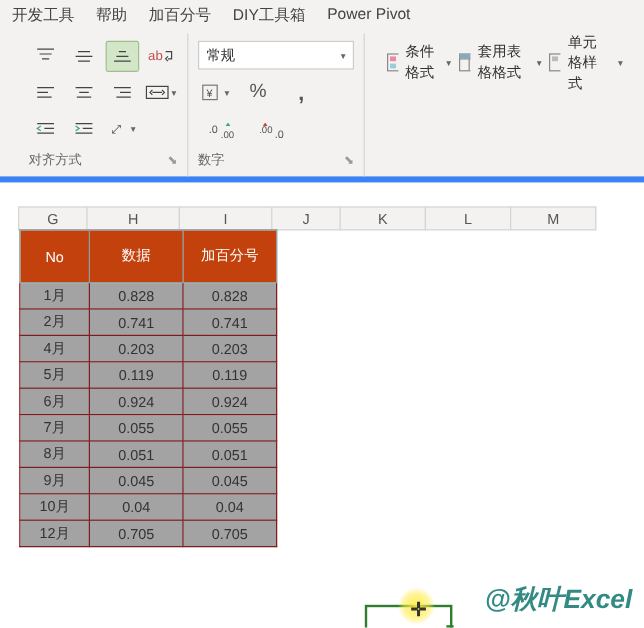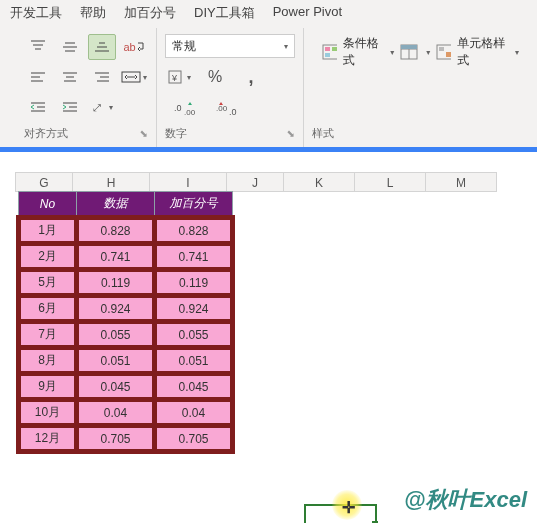--- a/index.html
+++ b/index.html
@@ -28,22 +28,22 @@
   .sbtn { display: flex; align-items: center; gap: 6px; cursor: pointer; font-size: 12px; height: 24px; }
   .sbtn .sicon { width: 18px; height: 16px; }
 
   .sheet { position: relative; margin-top: 20px; }
   .col-headers { display: flex; position: absolute; left: 16px; top: 0; }
   .ch { height: 20px; border: 1px solid #d4d4d4; background: #f3f2f1; text-align: center; line-height: 20px; font-size: 12px; color: #555; margin-left: -1px; }
   .chG { width: 58px; } .chH { width: 78px; } .chI { width: 78px; }
   .chJ { width: 58px; } .chK { width: 72px; } .chL { width: 72px; } .chM { width: 72px; }
 
   .data-table { position: absolute; left: 16px; top: 19px; border-collapse: collapse; font-size: 12px; }
-  .data-table th { background: #701a75; color: #fff; font-weight: normal; padding: 3px 0; border: 1px solid #8ea0a6; font-style: italic; }
-  .data-table td { border: 5px solid #7f1d1d; text-align: center; padding: 2px 0; background: #f9a8d4; height: 20px; }
+  .data-table th { background: #c2410c; color: #fff; font-weight: normal; padding: 13px 0; border: 1px solid #8ea0a6; }
+  .data-table td { border: 1px solid #7f1d1d; text-align: center; padding: 2px 0; background: #a3a3a3; height: 20px; }
   .cG { width: 58px; } .cH { width: 78px; } .cI { width: 78px; }
 
   .sel-cell { position: absolute; left: 304px; top: 332px; width: 73px; height: 22px; border: 2px solid #2e7d32; background: #fff; }
   .sel-handle { position: absolute; right: -3px; bottom: -3px; width: 6px; height: 6px; background: #2e7d32; }
   .cursor-glow { position: absolute; left: 332px; top: 318px; width: 30px; height: 30px; border-radius: 50%; background: radial-gradient(circle, rgba(255,235,59,0.9) 0%, rgba(255,235,59,0.5) 50%, rgba(255,235,59,0) 75%); pointer-events: none; }
   .cursor-plus { position: absolute; left: 342px; top: 326px; font-size: 16px; color: #333; pointer-events: none; font-weight: bold; }
 
   .watermark { position: absolute; right: 10px; bottom: 8px; font-size: 22px; font-style: italic; font-weight: bold; color: #0f766e; opacity: 0.85; }
 
   .drop { font-size: 8px; color: #666; margin-left: 2px; }
@@ -209,35 +209,33 @@
           <span>条件格式</span>
             <span class="drop">▾</span>
         </div>
         <div class="sbtn">
           <svg class="sicon">
               <rect x="1" y="1" width="16" height="14" fill="none" stroke="#888"></rect>
               <line x1="1" y1="5" x2="17" y2="5" stroke="#888"></line>
               <line x1="9" y1="1" x2="9" y2="15" stroke="#888"></line>
               <rect x="1" y="1" width="16" height="4" fill="#8ab"></rect>
             </svg>
+          <span>套用表格格式</span>
             <span class="drop">▾</span>
         </div>
         <div class="sbtn">
           <svg class="sicon">
               <rect x="1" y="1" width="16" height="14" fill="none" stroke="#888"></rect>
               <rect x="3" y="3" width="5" height="4" fill="#bbb"></rect>
               <rect x="10" y="8" width="5" height="5" fill="#d96"></rect>
             </svg>
           <span>单元格样式</span>
             <span class="drop">▾</span>
         </div>
       </div>
-      <div class="group-label">
-          <span>样式</span>
-        </div>
     </div>
 
   </div>
 </div>
 
 <div class="sheet">
   <div class="col-headers">
     <div class="ch chG">G</div>
     <div class="ch chH">H</div>
     <div class="ch chI">I</div>
@@ -260,20 +258,25 @@
           <td class="cG">1月</td>
           <td class="cH">0.828</td>
           <td class="cI">0.828</td>
         </tr>
         <tr>
           <td class="cG">2月</td>
           <td class="cH">0.741</td>
           <td class="cI">0.741</td>
         </tr>
         <tr>
+          <td class="cG">4月</td>
+          <td class="cH">0.203</td>
+          <td class="cI">0.203</td>
+        </tr>
+        <tr>
           <td class="cG">5月</td>
           <td class="cH">0.119</td>
           <td class="cI">0.119</td>
         </tr>
         <tr>
           <td class="cG">6月</td>
           <td class="cH">0.924</td>
           <td class="cI">0.924</td>
         </tr>
         <tr>

